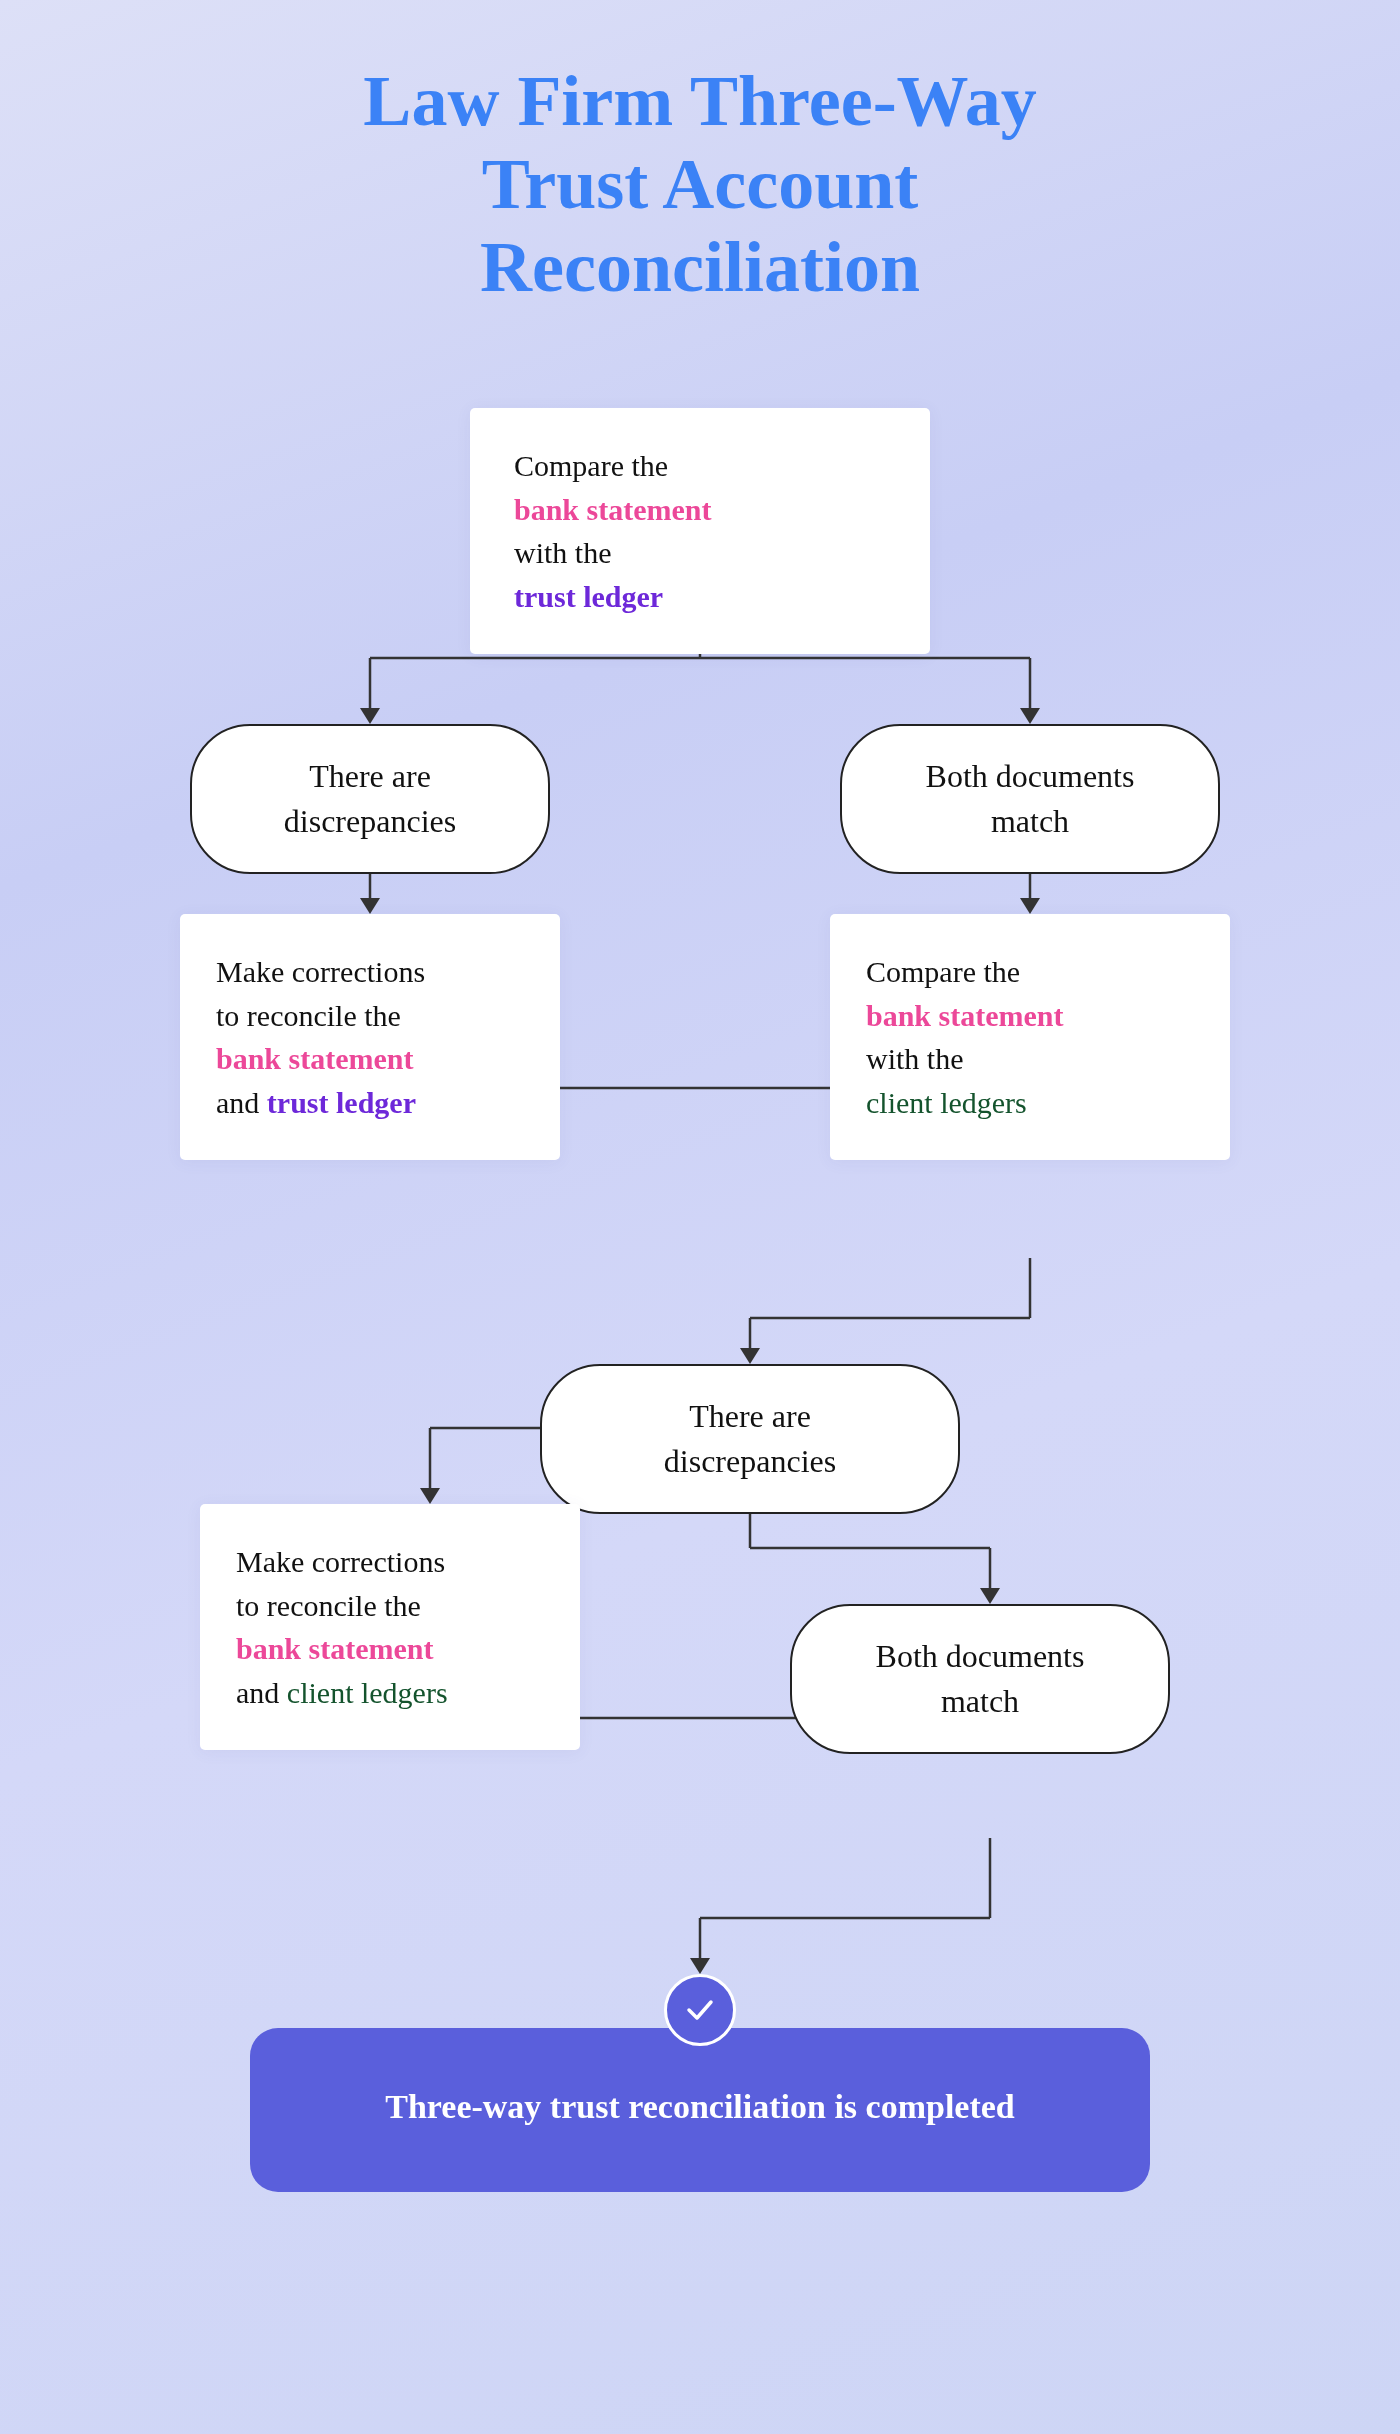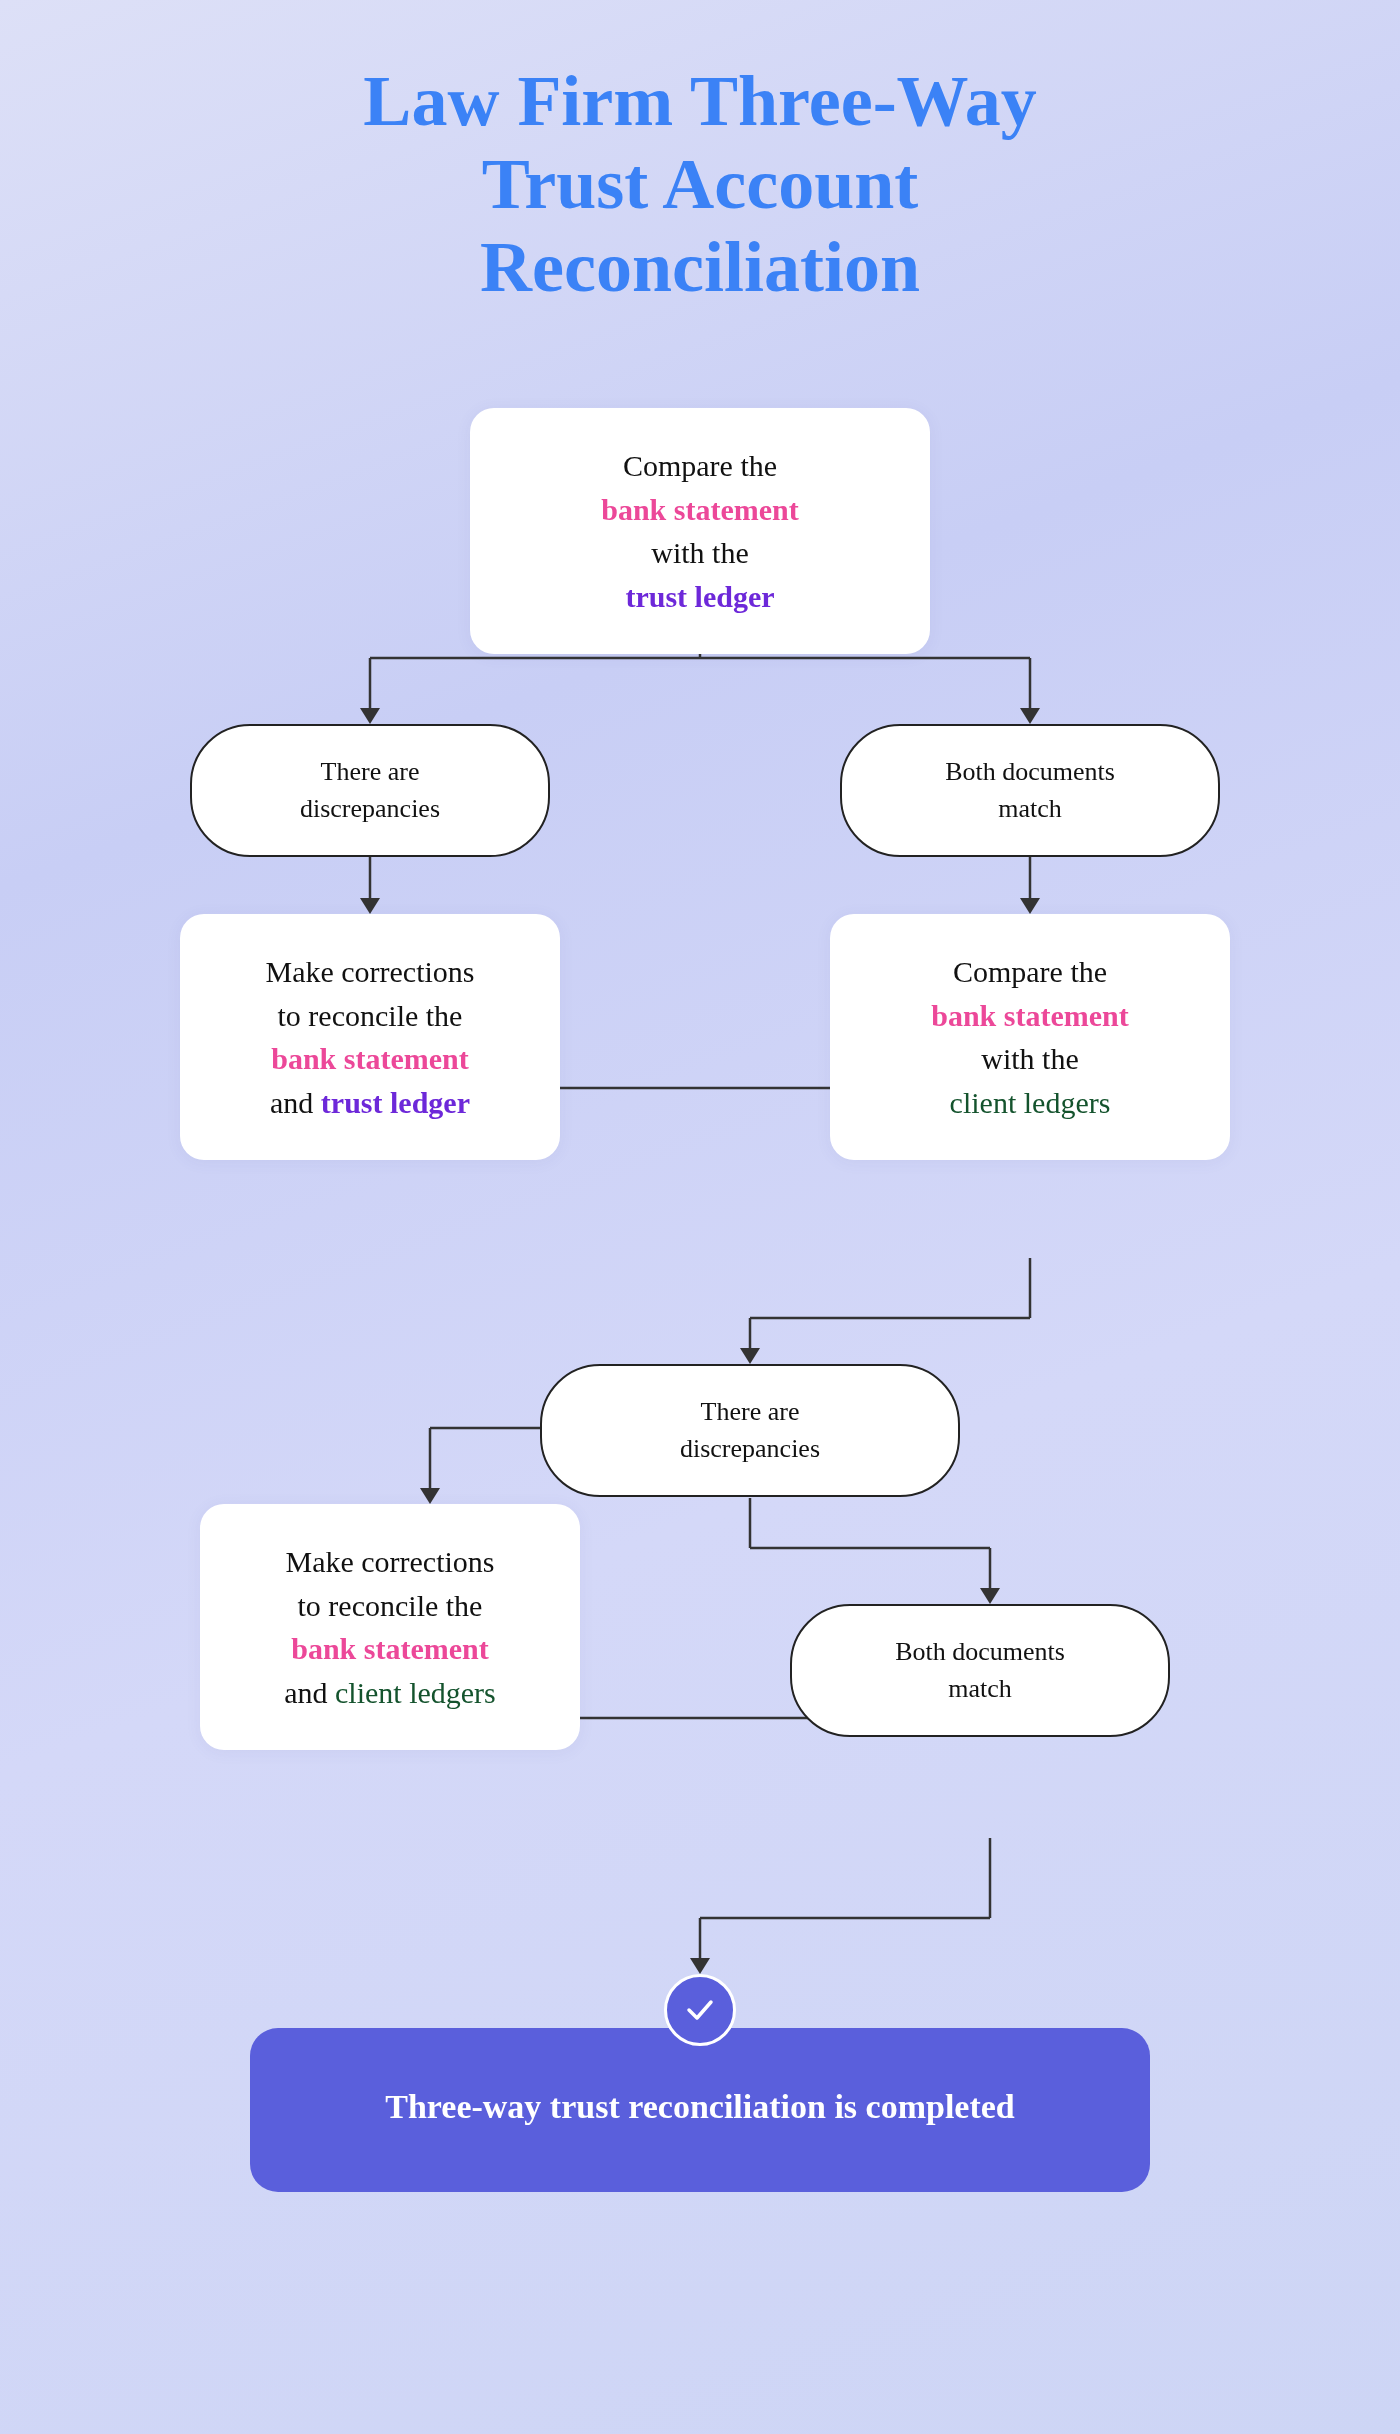--- a/index.html
+++ b/index.html
@@ -21,36 +21,36 @@
       color: #3b82f6;
       text-align: center;
       line-height: 1.15;
       margin-bottom: 80px;
       max-width: 800px;
     }
 
     
     .rect-box {
       background: #ffffff;
-      border-radius: 24px;
+      border-radius: 5px;
       padding: 36px 44px;
-      text-align: center;
+      text-align: left;
       font-size: 30px;
       line-height: 1.45;
       color: #111;
       box-shadow: 0 2px 16px rgba(80,80,160,0.07);
     }
 
     .pill-box {
       background: #ffffff;
       border-radius: 60px;
       border: 2.5px solid #222;
       padding: 28px 52px;
       text-align: center;
-      font-size: 26px;
+      font-size: 32px;
       line-height: 1.4;
       color: #111;
     }
 
     .blue-text { color: #ec4899; font-weight: 700; }
     .orange-text { color: #6d28d9; font-weight: 700; }
     .cyan-text { color: #14532d; font-weight: 400; }
 
     
     .final-box {

